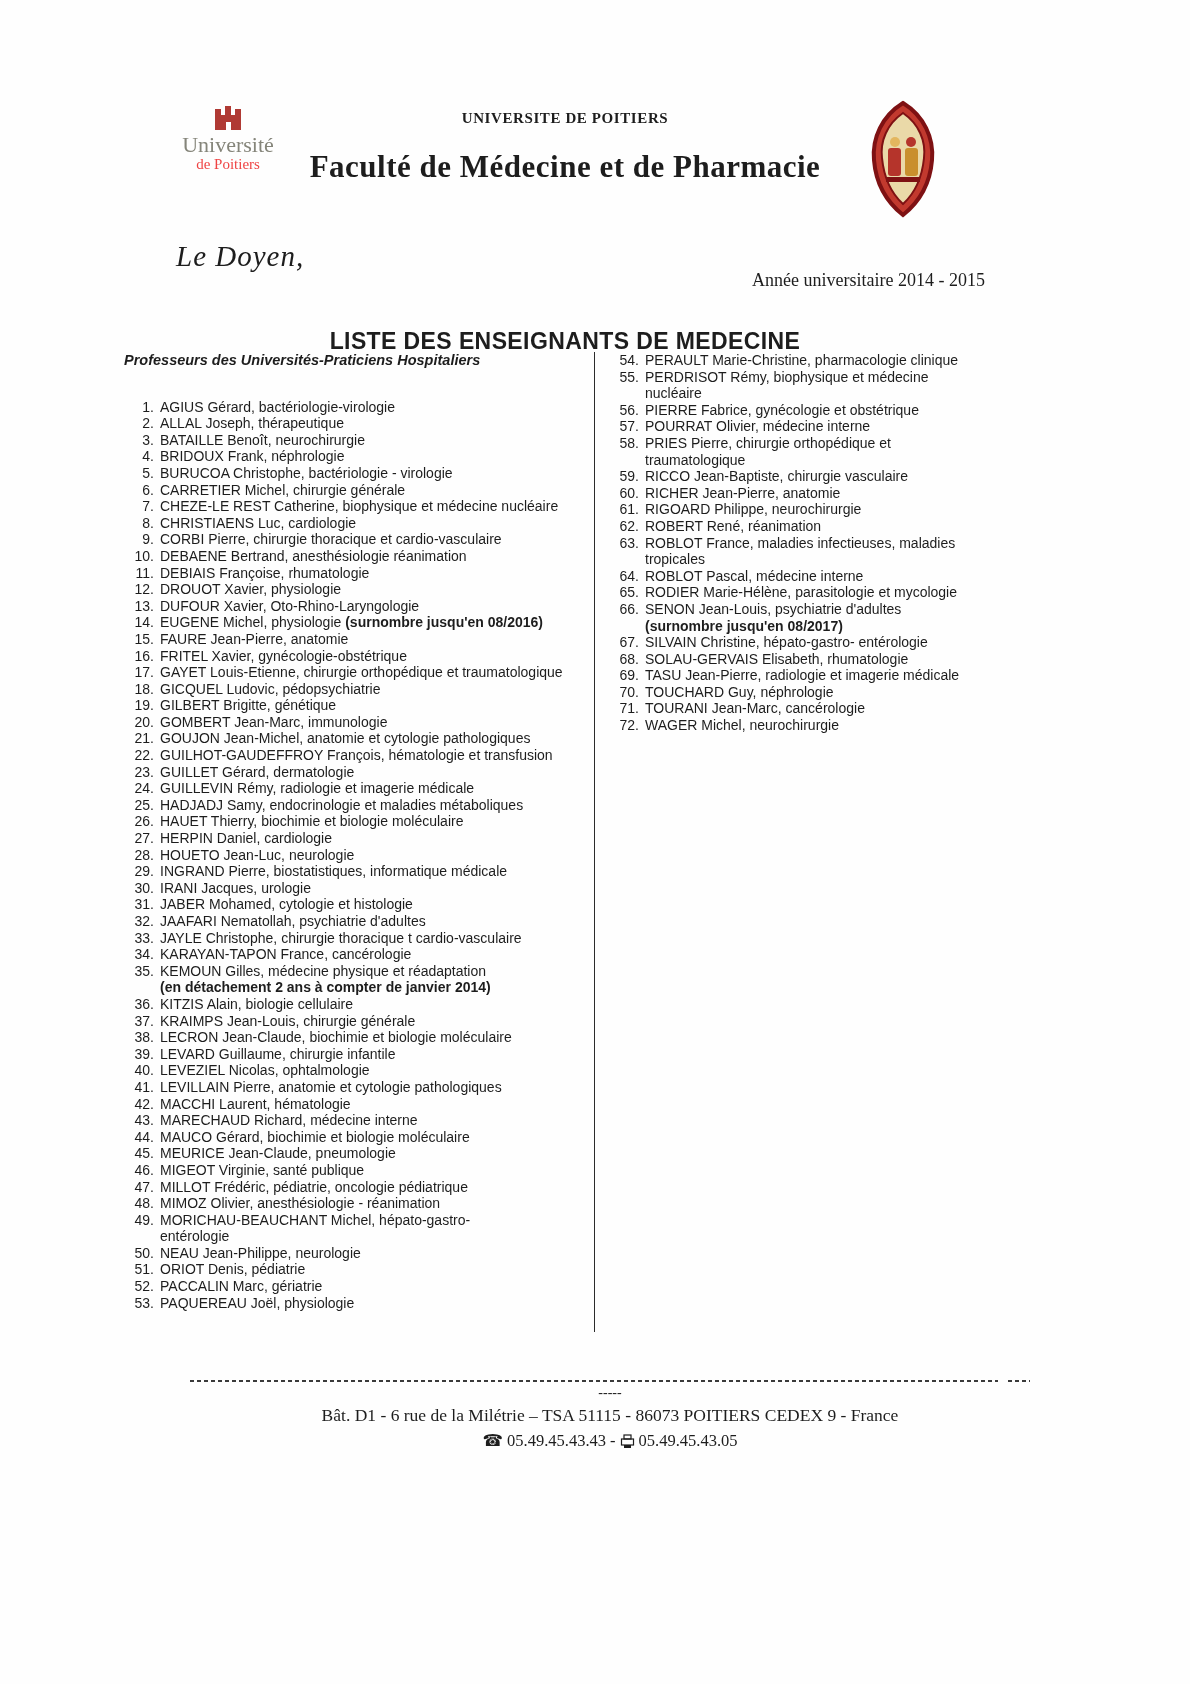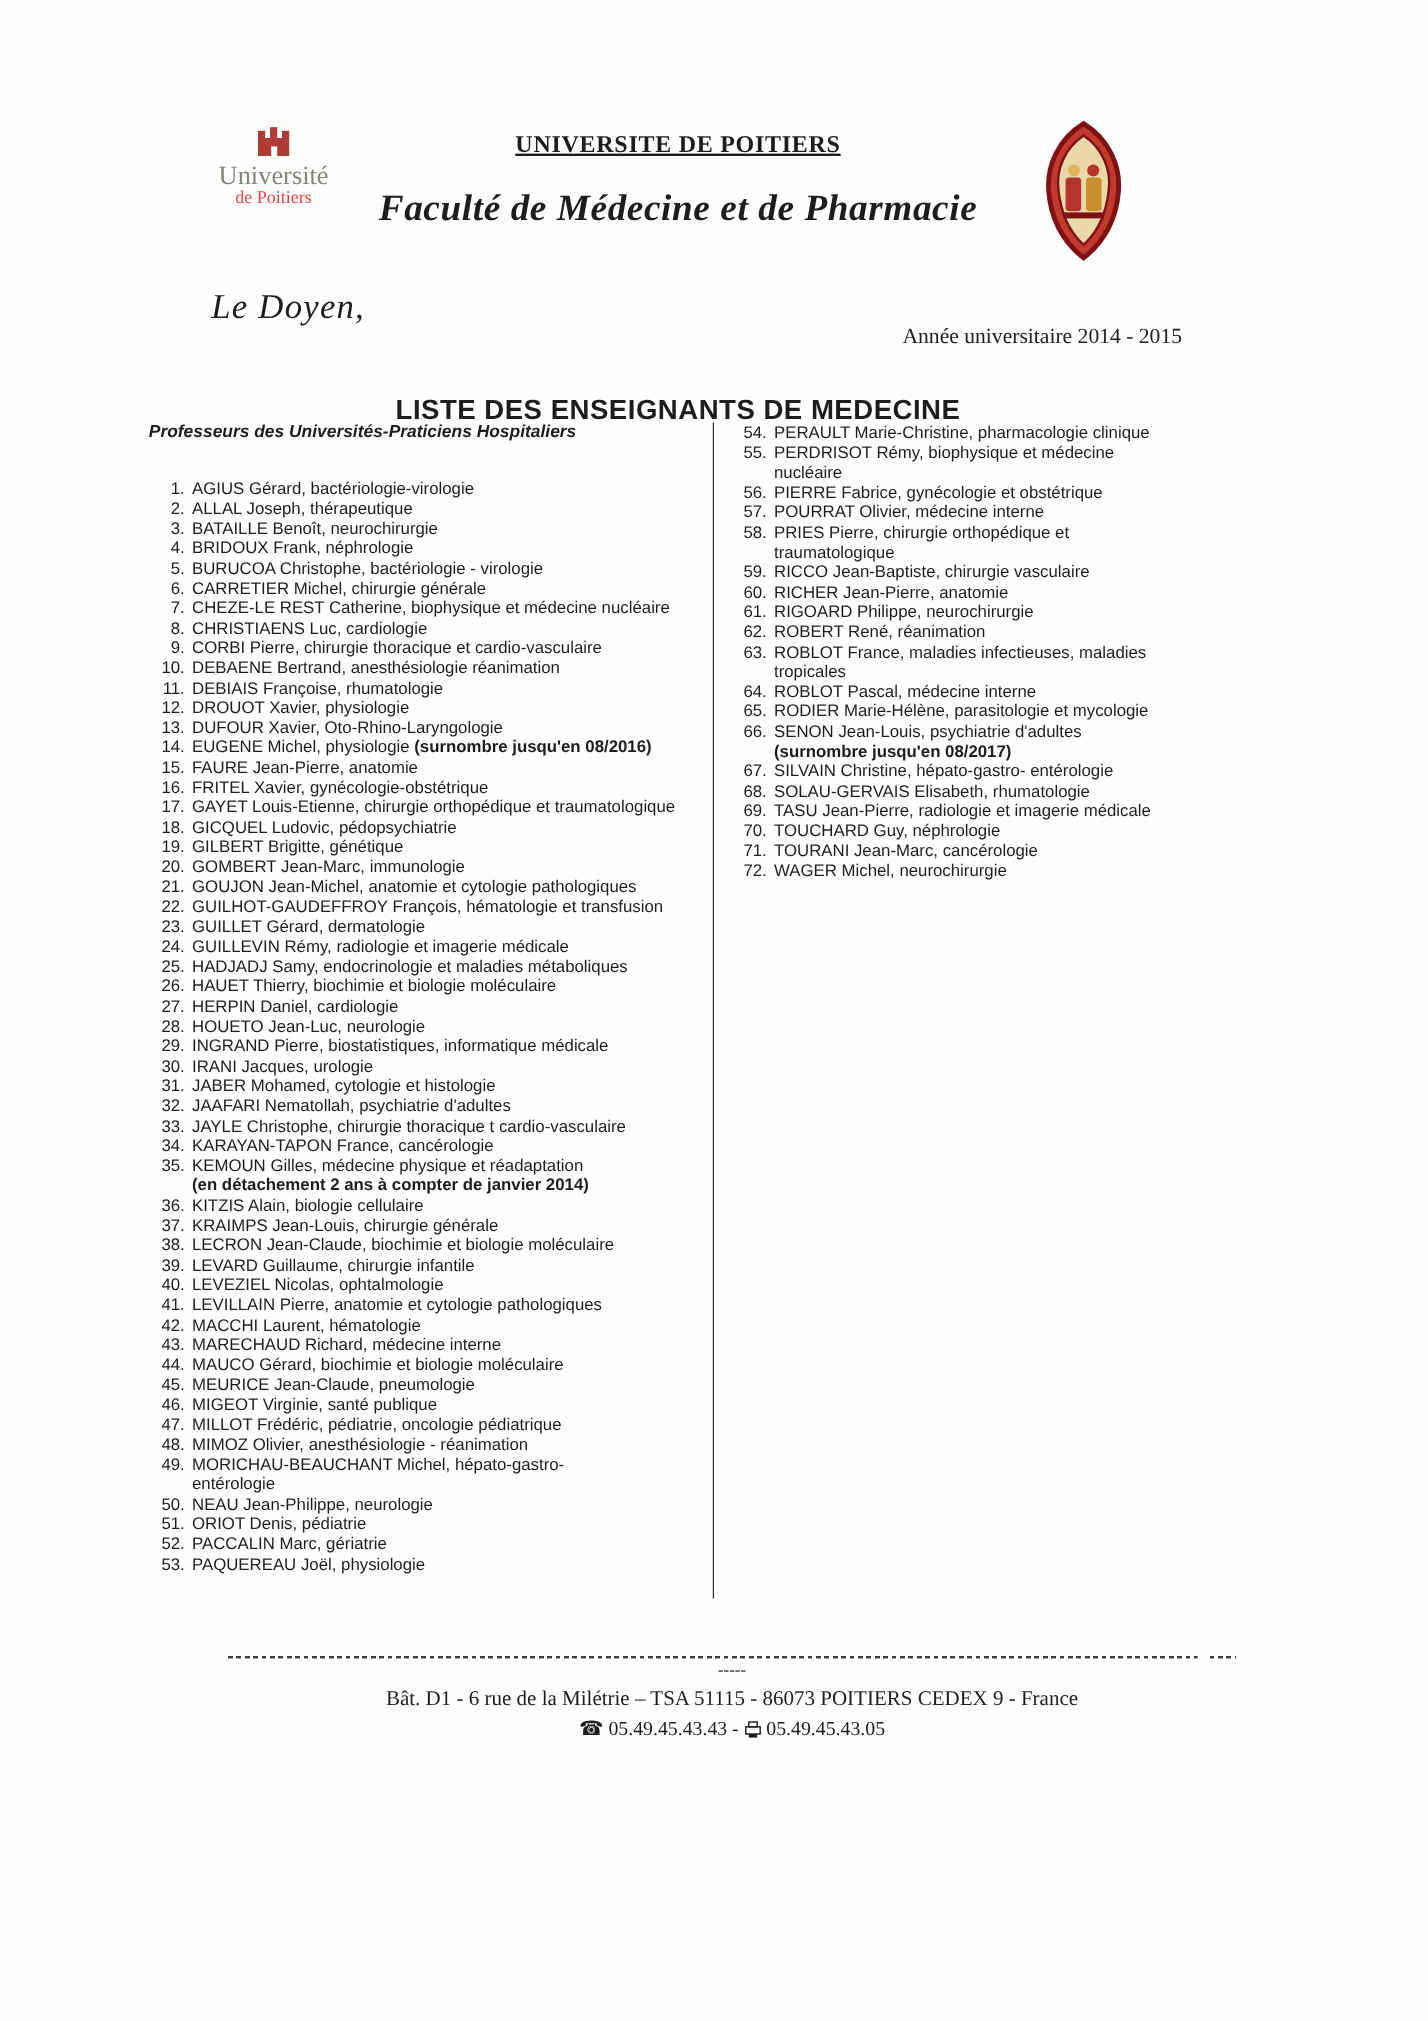--- a/index.html
+++ b/index.html
@@ -9,25 +9,25 @@
     font-family:"Liberation Sans", sans-serif;
     color:#1d1d1d;
     position:relative;
     overflow:hidden;
   }
 
   
   .header-center { position:absolute; left:140px; width:850px; top:110px; text-align:center; }
   .univ-name {
     font-family:"Liberation Serif", serif;
-    font-weight:bold; font-size:20px; letter-spacing:.6px;text-decoration:underline;
+    font-weight:bold; font-size:15px; letter-spacing:.6px;
   }
   .faculty-name {
     font-family:"Liberation Serif", serif;
-    font-style:italic; font-weight:bold;
+    font-weight:bold;
     font-size:31px; margin-top:22px; letter-spacing:.5px;
   }
   .logo-block { position:absolute; left:158px; top:104px; width:140px; text-align:center; }
   .logo-line1 { font-family:"Liberation Serif", serif; color:#85857a; font-size:22px; margin-top:-6px; }
   .logo-line2 { font-family:"Liberation Serif", serif; color:#ef4444; font-size:15px; margin-top:-2px; }
   .seal-block { position:absolute; left:866px; top:100px; }
 
   .dean {
     position:absolute; left:176px; top:240px;
     font-family:"Liberation Serif", serif; font-style:italic;

